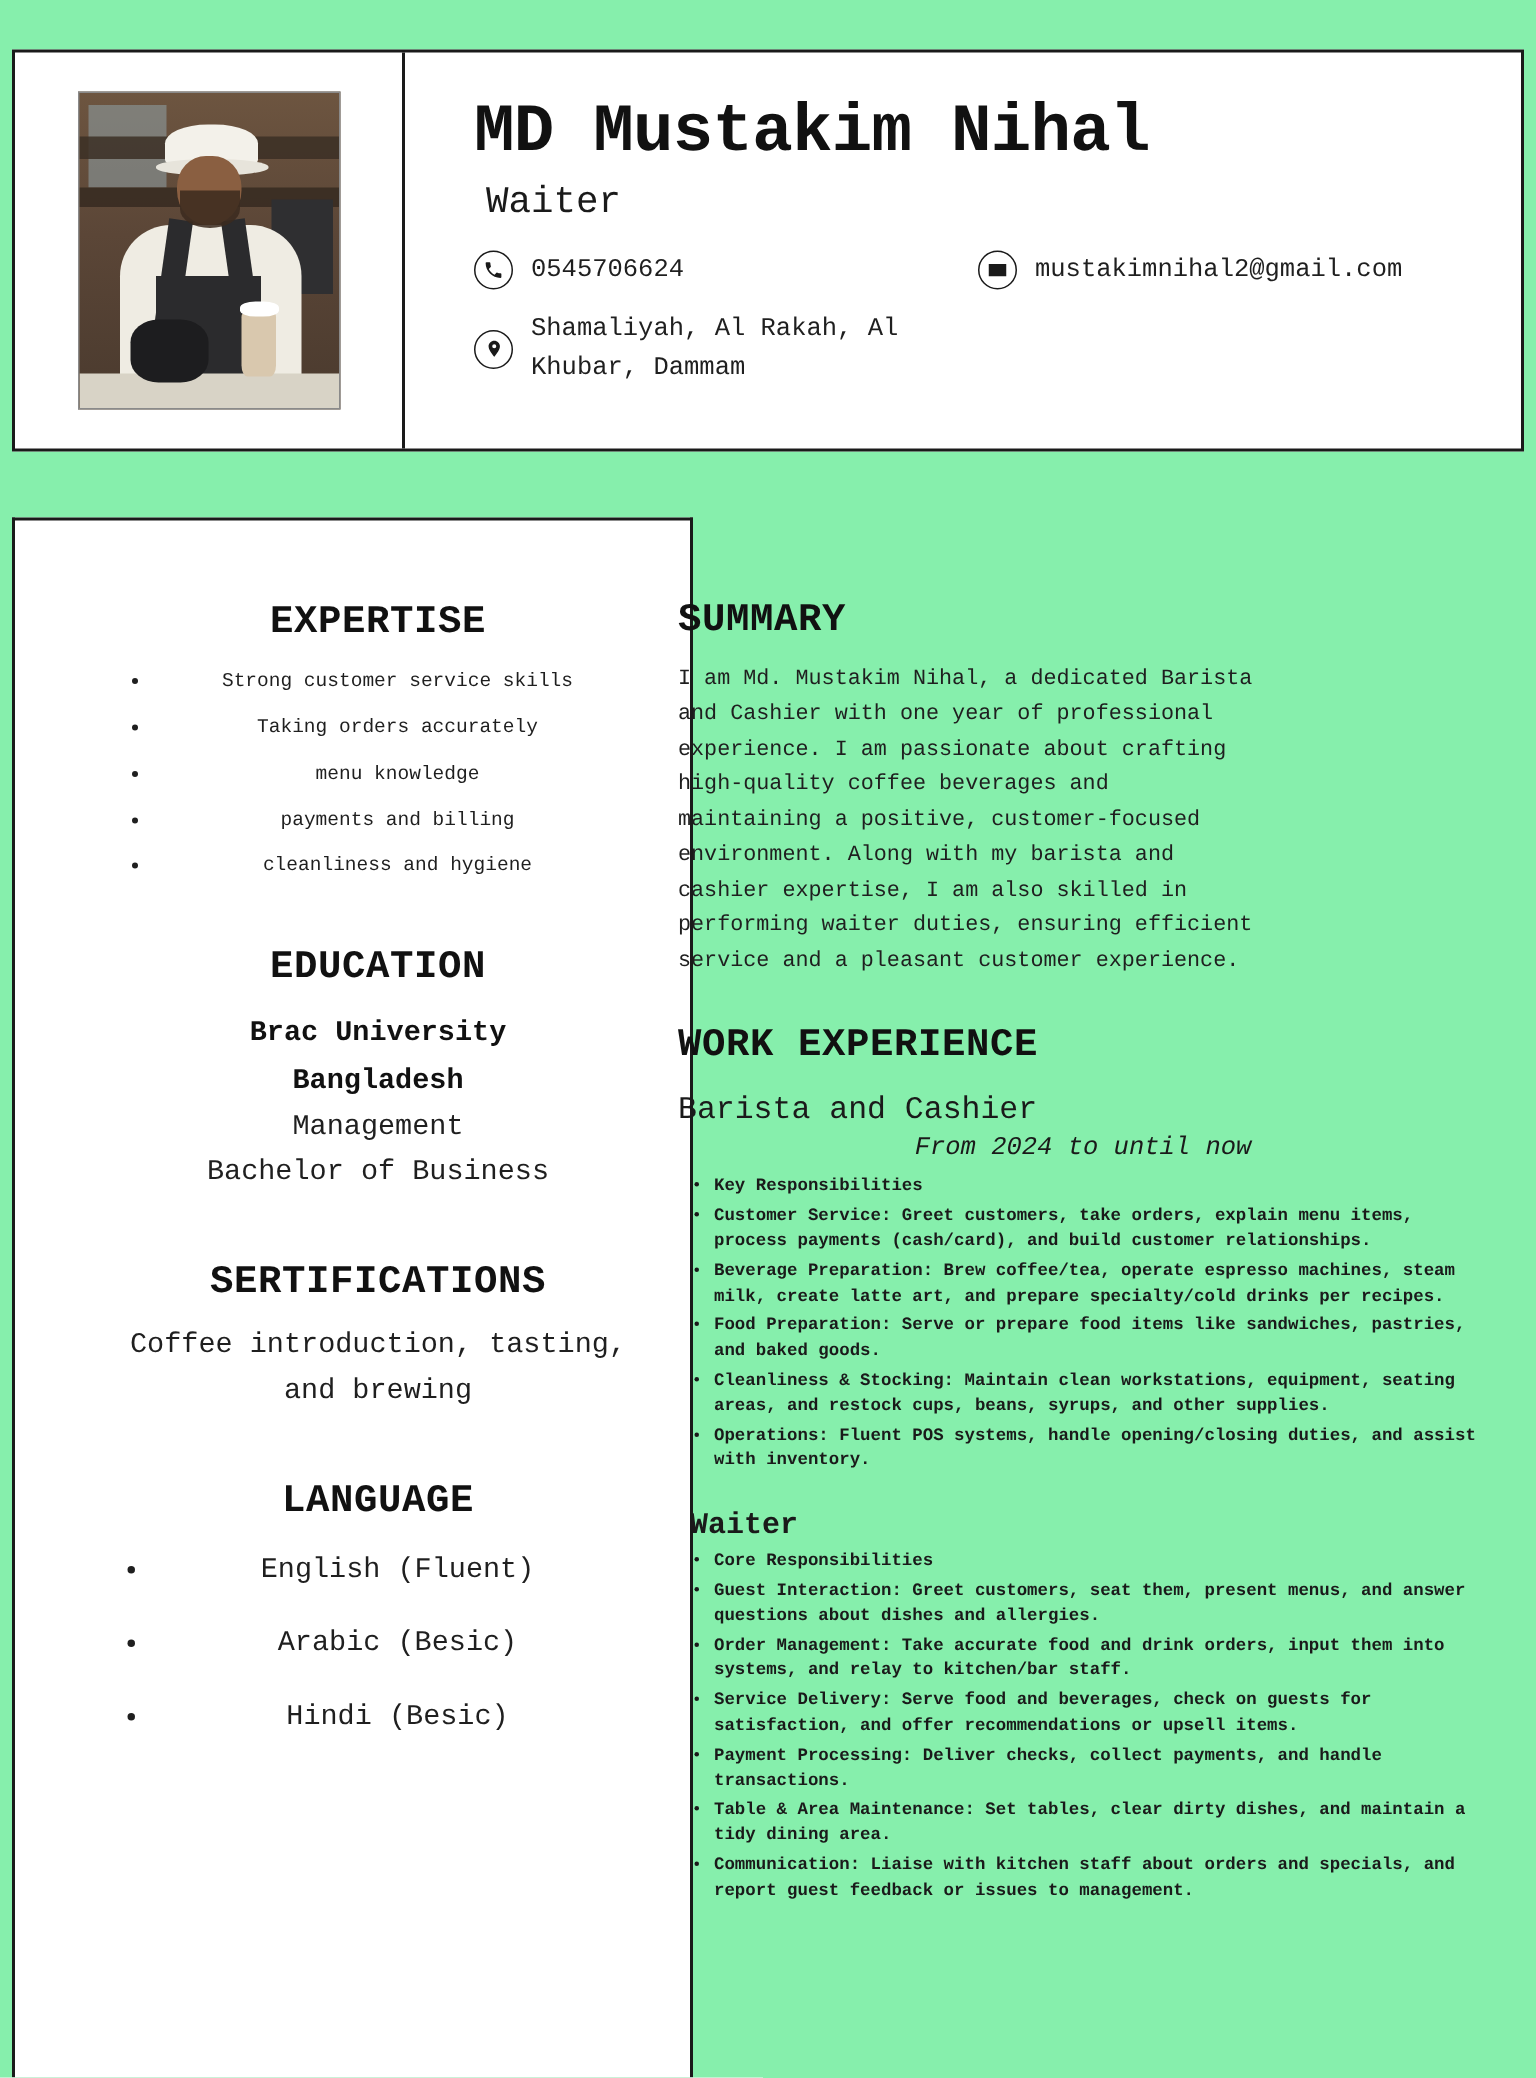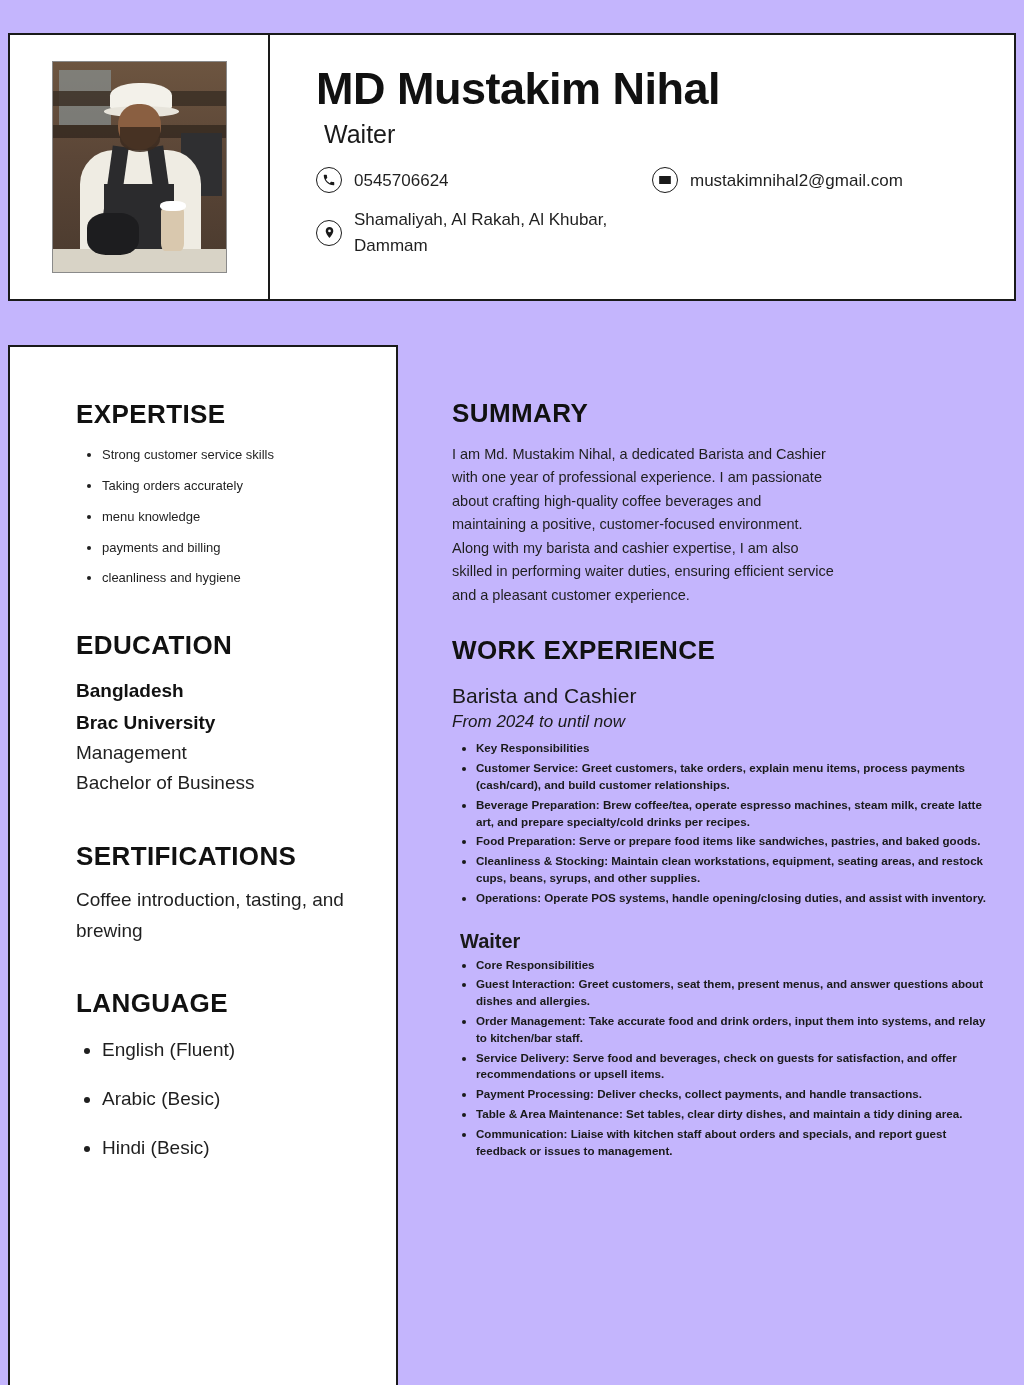--- a/index.html
+++ b/index.html
@@ -5,22 +5,23 @@
   * { box-sizing: border-box; }
   html, body {
     margin: 0; padding: 0;
     background: #f2f2f0;
     font-family: "Liberation Sans", sans-serif;
   }
   .page {
     position: relative;
     width: 1024px;
     height: 1385px;
-    background: #c4b5fd;
+    background: #86efac;
     overflow: hidden;
+    font-family: Liberation Mono, monospace;
   }
 
   
   .header {
     position: absolute;
     left: 8px; top: 33px;
     width: 1008px; height: 268px;
     background: #ffffff;
     border: 2px solid #1a1a1a;
     display: flex;
@@ -99,25 +100,26 @@
     flex: 0 0 26px;
     display: flex; align-items: center; justify-content: center;
   }
   .c-ico svg { display: block; }
   .c-txt { line-height: 1.5; max-width: 260px; }
 
   
   .left-col {
     position: absolute;
     left: 8px; top: 345px;
-    width: 390px; height: 1040px;
+    width: 454px; height: 1040px;
     background: #ffffff;
     border: 2px solid #1a1a1a;
     border-bottom: none;
     padding: 52px 32px 0 66px;
+    text-align: center;
   }
   .sec-title {
     font-size: 26px;
     font-weight: 700;
     letter-spacing: 0.4px;
     color: #111;
     margin: 0 0 16px 0;
   }
   .bullets { margin: 0; padding: 0 0 0 26px; list-style: disc; }
   .bullets li {
@@ -159,20 +161,21 @@
     color: #1a1a1a;
     margin: 0 0 4px 0;
     font-weight: 400;
   }
   .job-title.bold { font-weight: 700; font-size: 20px; margin-left: 8px; }
   .job-dates {
     font-size: 17px;
     font-style: italic;
     color: #1a1a1a;
     margin: 0 0 8px 0;
+    text-align: center;
   }
   .job-dates b { font-style: italic; font-weight: 700; }
   .duties { margin: 0; padding: 0 0 0 24px; list-style: disc; }
   .duties li {
     font-size: 11.6px;
     font-weight: 700;
     color: #1a1a1a;
     line-height: 1.45;
     margin-bottom: 3px;
   }
@@ -252,22 +255,22 @@
     <ul class="bullets">
       <li>Strong customer service skills</li>
       <li>Taking orders accurately</li>
       <li>menu knowledge</li>
       <li>payments and billing</li>
       <li>cleanliness and hygiene</li>
     </ul>
 
     <div class="gap-md"></div>
     <h2 class="sec-title" style="margin-bottom:14px;">EDUCATION</h2>
+    <div class="edu-line-b">Brac University</div>
     <div class="edu-line-b">Bangladesh</div>
-    <div class="edu-line-b">Brac University</div>
     <div class="edu-line">Management</div>
     <div class="edu-line">Bachelor of Business</div>
 
     <div class="gap-lg"></div>
     <h2 class="sec-title" style="margin-bottom:12px;">SERTIFICATIONS</h2>
     <div class="cert-text">Coffee introduction, tasting, and brewing</div>
 
     <div class="gap-lg"></div>
     <h2 class="sec-title" style="margin-bottom:18px;">LANGUAGE</h2>
     <ul class="lang-list">
@@ -287,21 +290,21 @@
 
     <div>
       <div class="job-title">Barista and Cashier</div>
       <div class="job-dates">From 2024 to until now</div>
       <ul class="duties">
         <li>Key Responsibilities</li>
         <li>Customer Service: Greet customers, take orders, explain menu items, process payments (cash/card), and build customer relationships.</li>
         <li>Beverage Preparation: Brew coffee/tea, operate espresso machines, steam milk, create latte art, and prepare specialty/cold drinks per recipes.</li>
         <li>Food Preparation: Serve or prepare food items like sandwiches, pastries, and baked goods.</li>
         <li>Cleanliness &amp; Stocking: Maintain clean workstations, equipment, seating areas, and restock cups, beans, syrups, and other supplies.</li>
-        <li>Operations: Operate POS systems, handle opening/closing duties, and assist with inventory.</li>
+        <li>Operations: Fluent POS systems, handle opening/closing duties, and assist with inventory.</li>
       </ul>
     </div>
 
     <div class="spacer-20"></div>
 
     <div>
       <div class="job-title bold">Waiter</div>
       <ul class="duties">
         <li>Core Responsibilities</li>
         <li>Guest Interaction: Greet customers, seat them, present menus, and answer questions about dishes and allergies.</li>

